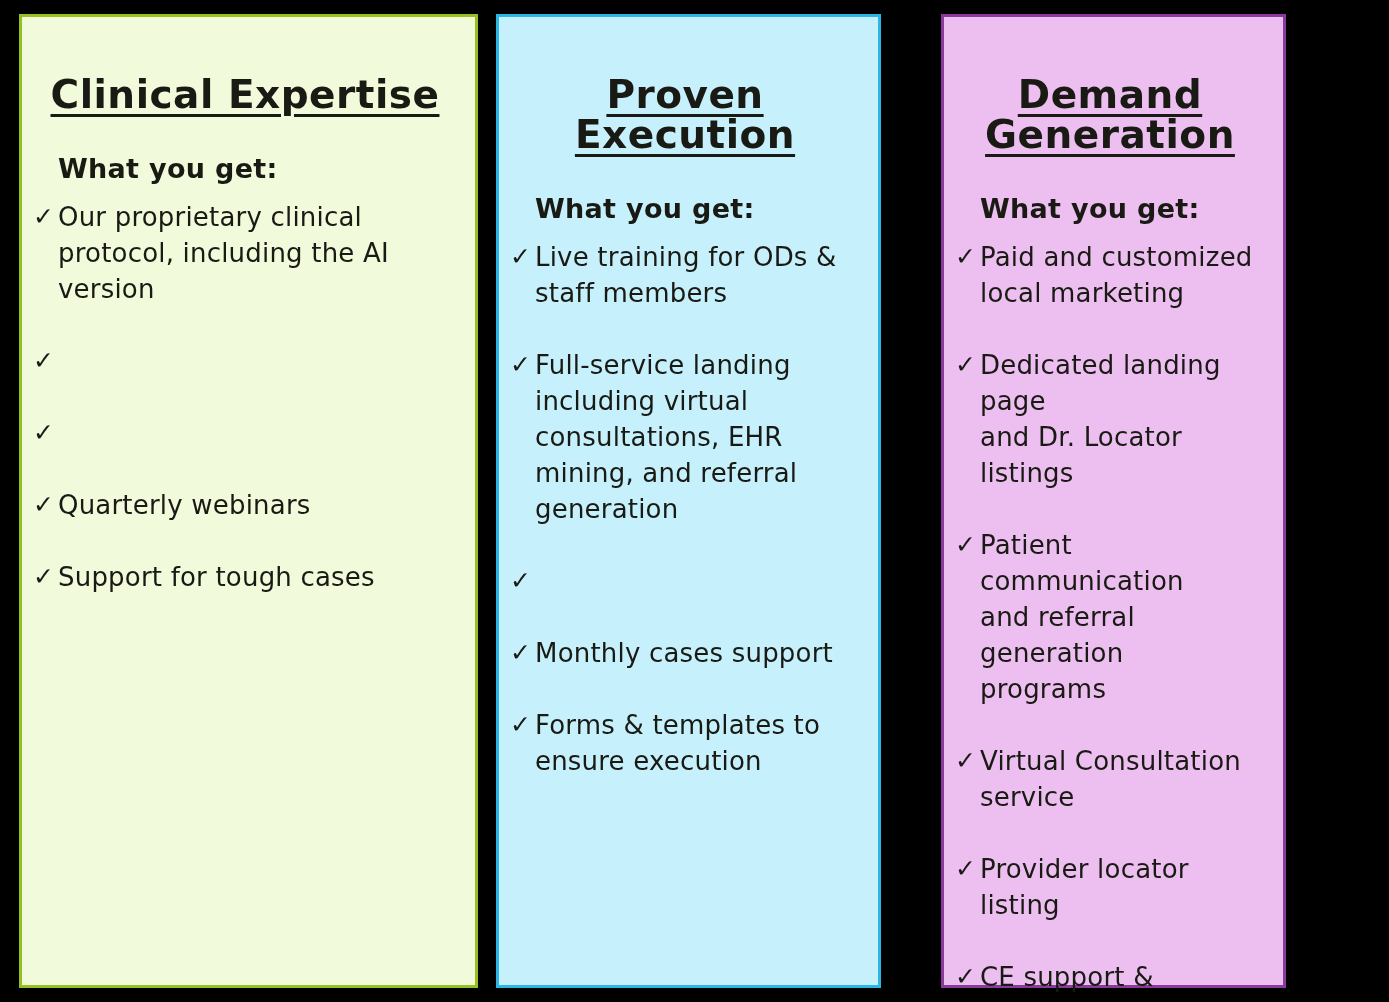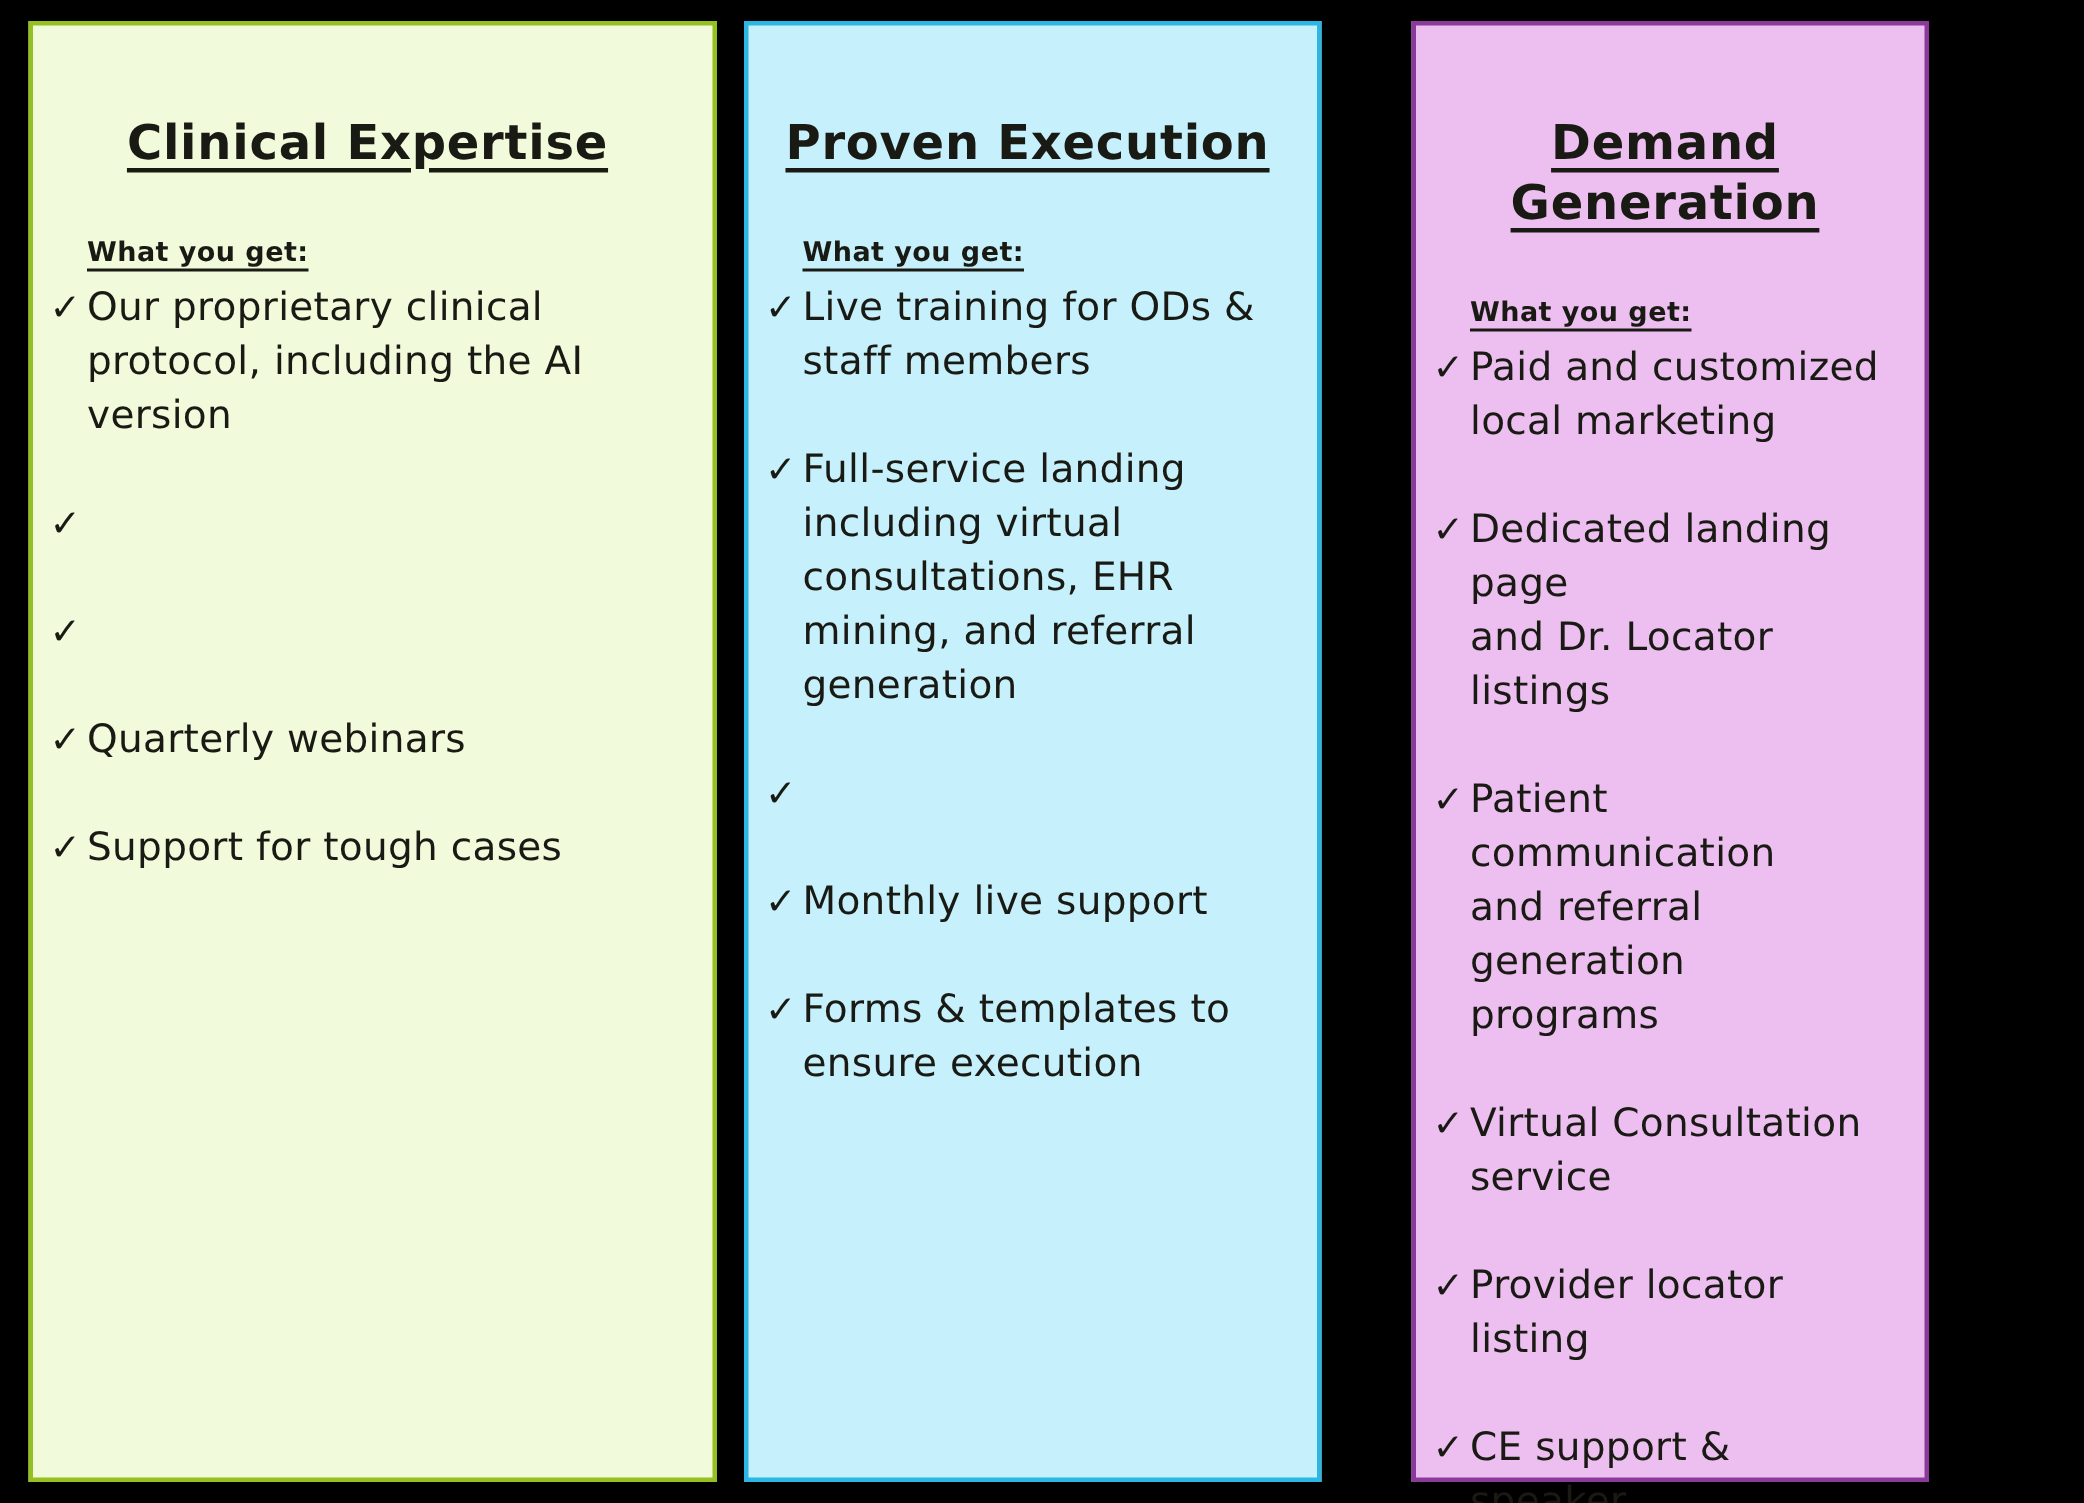--- a/index.html
+++ b/index.html
@@ -26,35 +26,34 @@
     padding: 58px 18px 0 11px;
     color: #1a1a14;
   }
   .panel.left   { left: 19px;  width: 459px; }
   .panel.middle { left: 496px; width: 385px; }
   .panel.right  { left: 941px; width: 345px; }
 
   .panel-title {
     margin: 0 0 36px 0;
     text-align: center;
-    font-size: 32px;
+    font-size: 39px;
     line-height: 40px;
     font-weight: bold;
     letter-spacing: 0.5px;
     text-decoration: underline;
     text-decoration-thickness: 3px;
     text-underline-offset: 6px;
   }
   .subtitle {
-    margin: 0 0 0 25px;
-    font-size: 18px;
+    margin: 0 0 12px 25px;
+    font-size: 27px;
     line-height: 36px;
     font-weight: bold;
     letter-spacing: 0.3px;
-    text-decoration: underline;
     text-decoration-thickness: 2px;
     text-underline-offset: 5px;
   }
   ul.checklist {
     list-style: none;
     margin: 0;
     padding: 0;
   }
   ul.checklist li {
     display: flex;
@@ -122,21 +121,21 @@
 including virtual
 consultations, EHR
 mining, and referral
 generation</span>
         </li>
         <li>
           <span class="check">✓</span>
         </li>
         <li>
           <span class="check">✓</span>
-          <span class="item-text">Monthly live support</span>
+          <span class="item-text">Monthly cases support</span>
         </li>
         <li>
           <span class="check">✓</span>
           <span class="item-text">Forms &amp; templates to
 ensure execution</span>
         </li>
       </ul>
   </section>
 
   <section class="panel right" style="background-color: rgb(237, 191, 240); border-color: rgb(138, 58, 154);">

